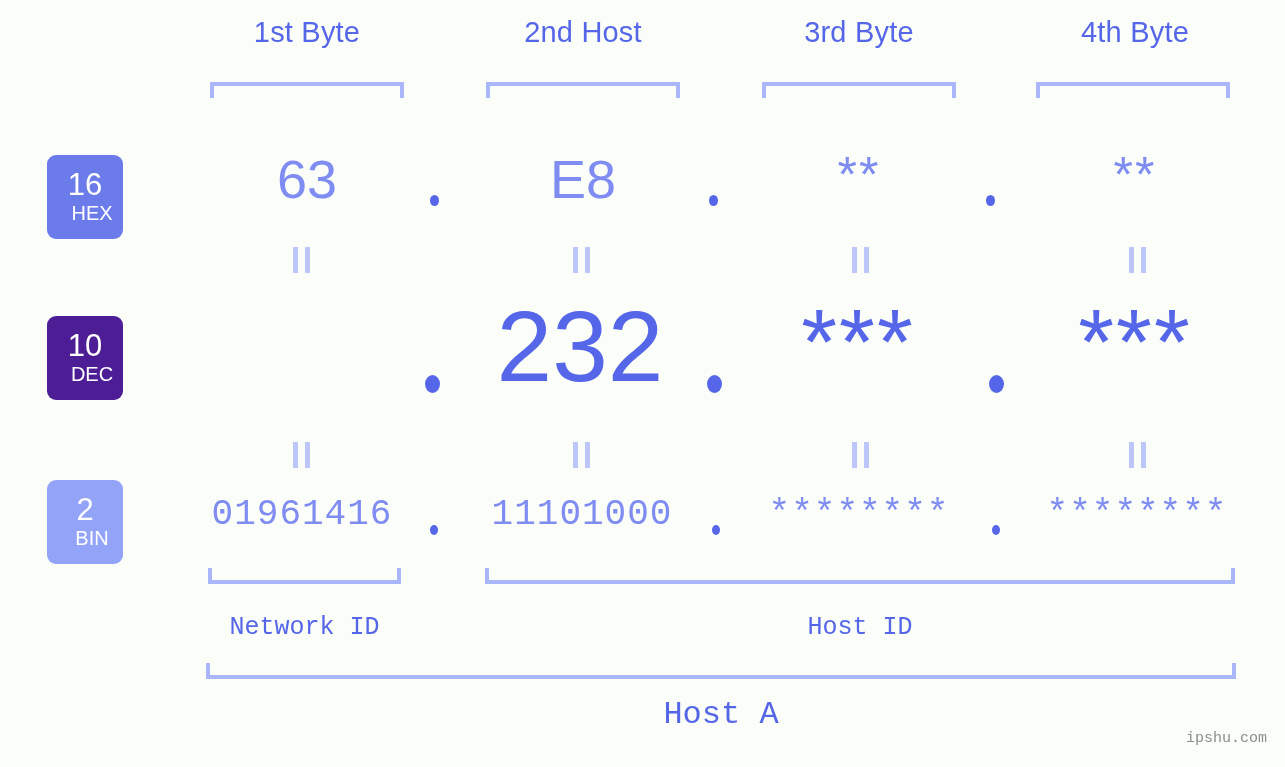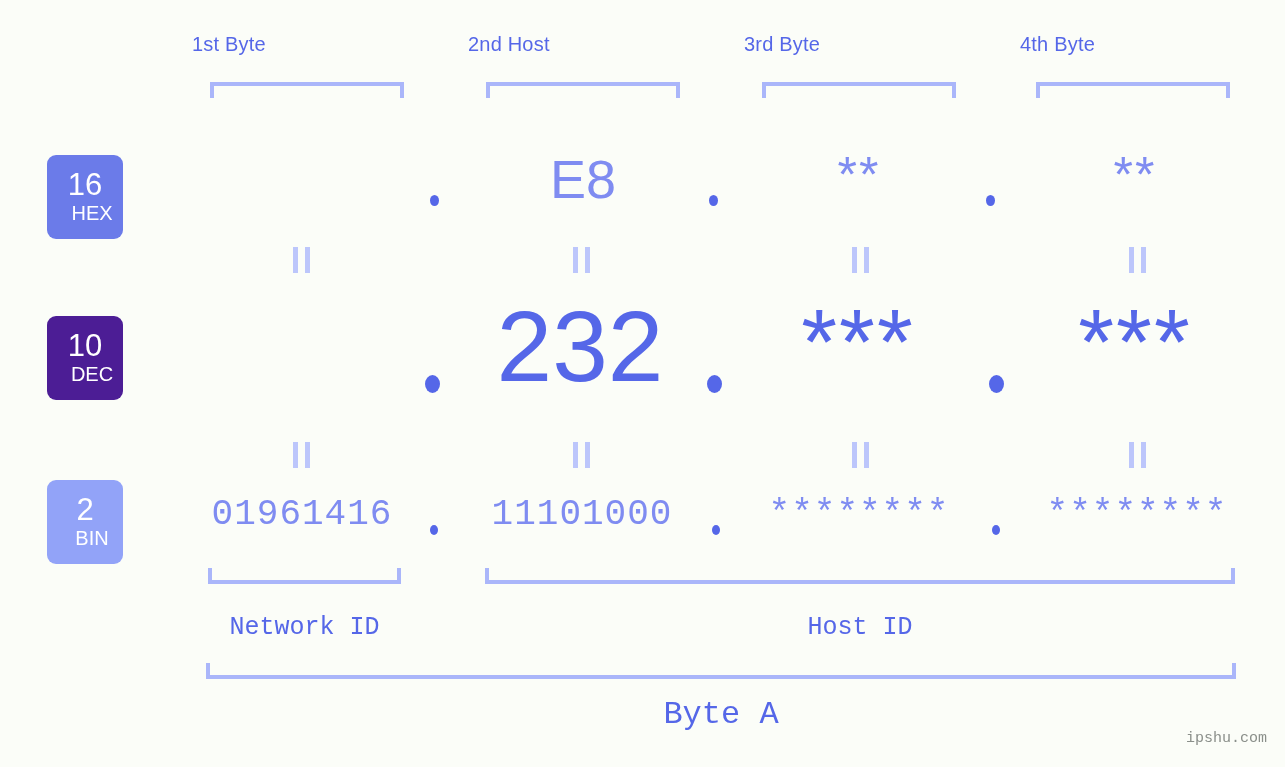--- a/index.html
+++ b/index.html
@@ -16,24 +16,24 @@
   }
   #stage {
     position: relative;
     width: 1285px;
     height: 767px;
   }
 
   
   .byte-header {
     position: absolute;
-    top: 33px;
+    top: 16px;
     width: 230px;
-    text-align: left;
-    font-size: 20px;
+    text-align: center;
+    font-size: 29px;
     color: #5567e8;
     font-family: "Liberation Sans", sans-serif;
     letter-spacing: 0.2px;
     white-space: nowrap;
   }
 
   
   .bracket-top {
     position: absolute;
     height: 16px;
@@ -206,20 +206,21 @@
   </div>
   <div class="badge" id="badge-dec">
     <span class="num">10</span>
     <span class="nm">DEC</span>
   </div>
   <div class="badge" id="badge-bin">
     <span class="num">2</span>
     <span class="nm">BIN</span>
   </div>
 
+  <div class="value-cell hex-val" style="left:192px;">63</div>
   <div class="value-cell hex-star" style="left:744px;">**</div>
   <div class="value-cell hex-val" style="left:468px;">E8</div>
   <div class="value-cell hex-star" style="left:1020px;">**</div>
   <span class="dot hex-dot" style="left:430px;"></span>
   <span class="dot hex-dot" style="left:709px;"></span>
   <span class="dot hex-dot" style="left:986px;"></span>
 
   <div class="eqbars" style="left:186px; top:247px;">
       <i></i>
       <i></i>
@@ -269,17 +270,17 @@
   <span class="dot bin-dot" style="left:712px;"></span>
   <span class="dot bin-dot" style="left:992px;"></span>
 
   <div class="bracket-bottom" style="left:208px; top:568px; width:193px;"></div>
   <div class="bracket-bottom" style="left:485px; top:568px; width:750px;"></div>
 
   <div class="id-label" style="left:485px; top:613px; width:750px;">Host ID</div>
   <div class="id-label" style="left:208px; top:613px; width:193px;">Network ID</div>
 
   <div class="bracket-bottom" style="left:206px; top:663px; width:1030px;"></div>
-  <div class="class-label" style="left:206px; top:696px; width:1030px;">Byte A</div>
+  <div class="class-label" style="left:206px; top:696px; width:1030px;">Host A</div>
 
   <div class="watermark">ipshu.com</div>
 
 </div>
 
 </body></html>

